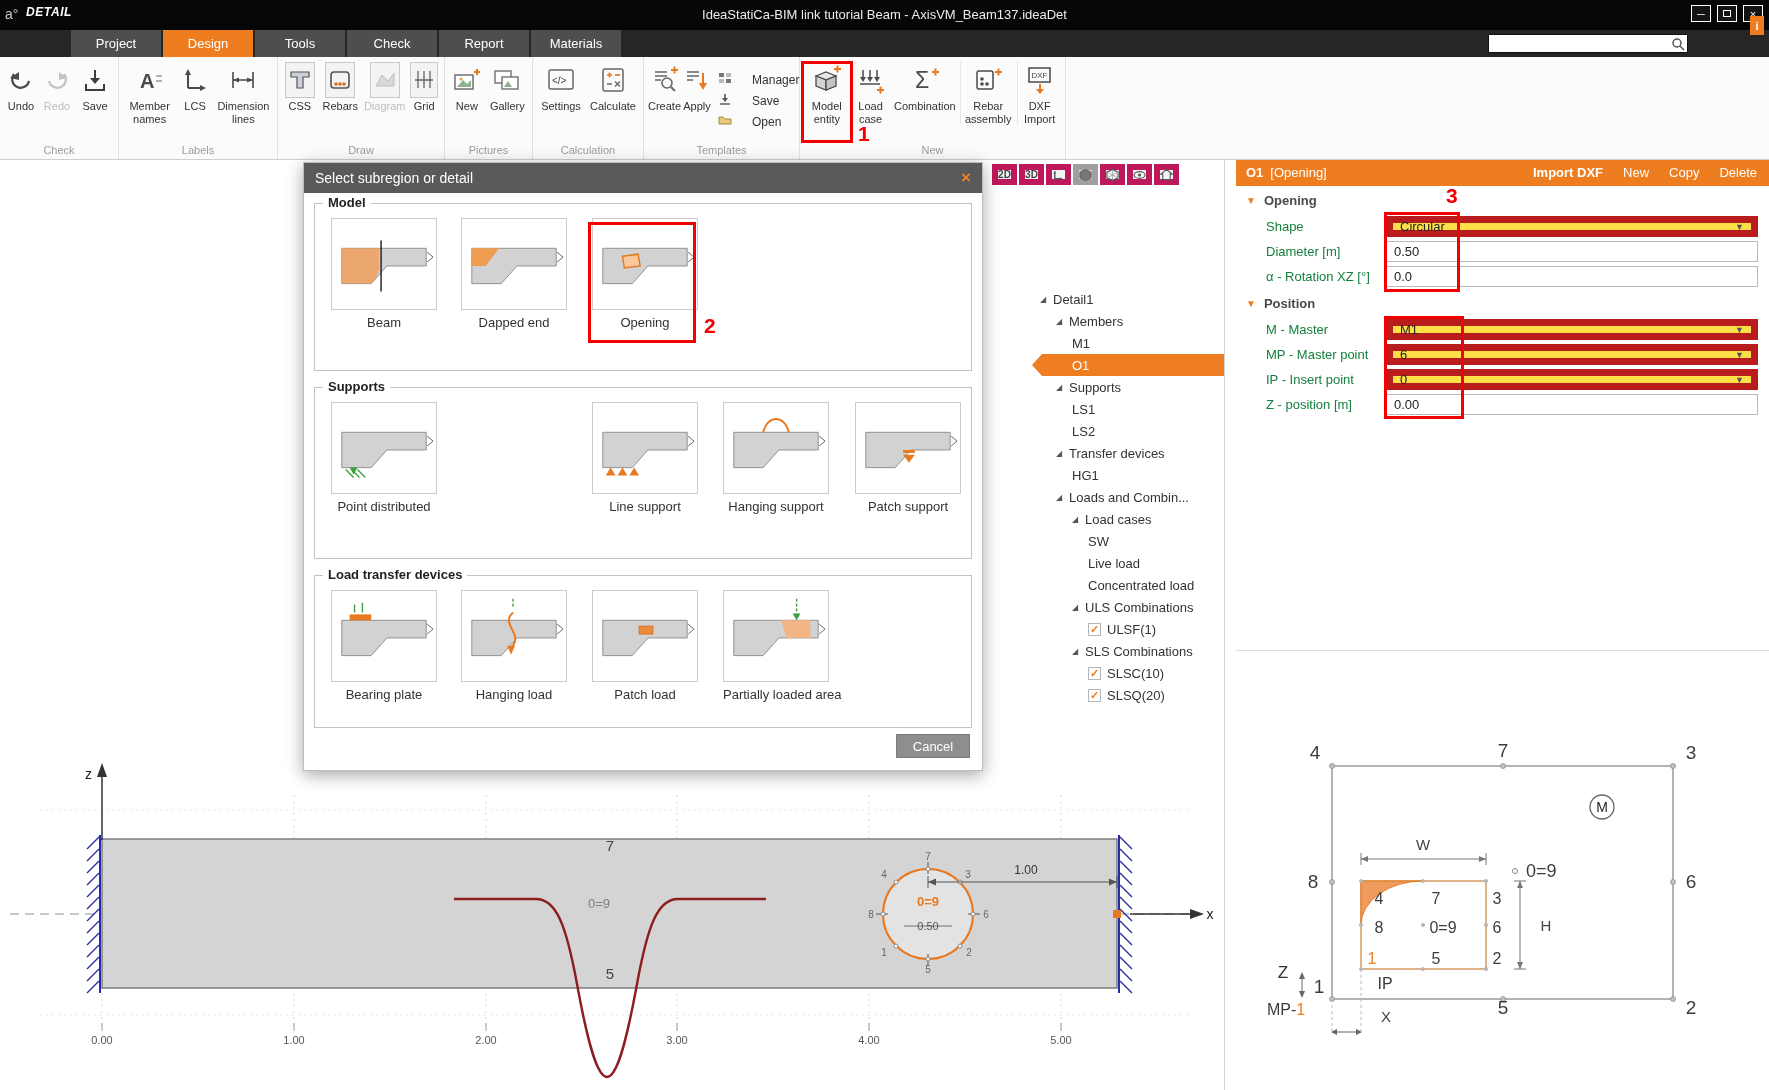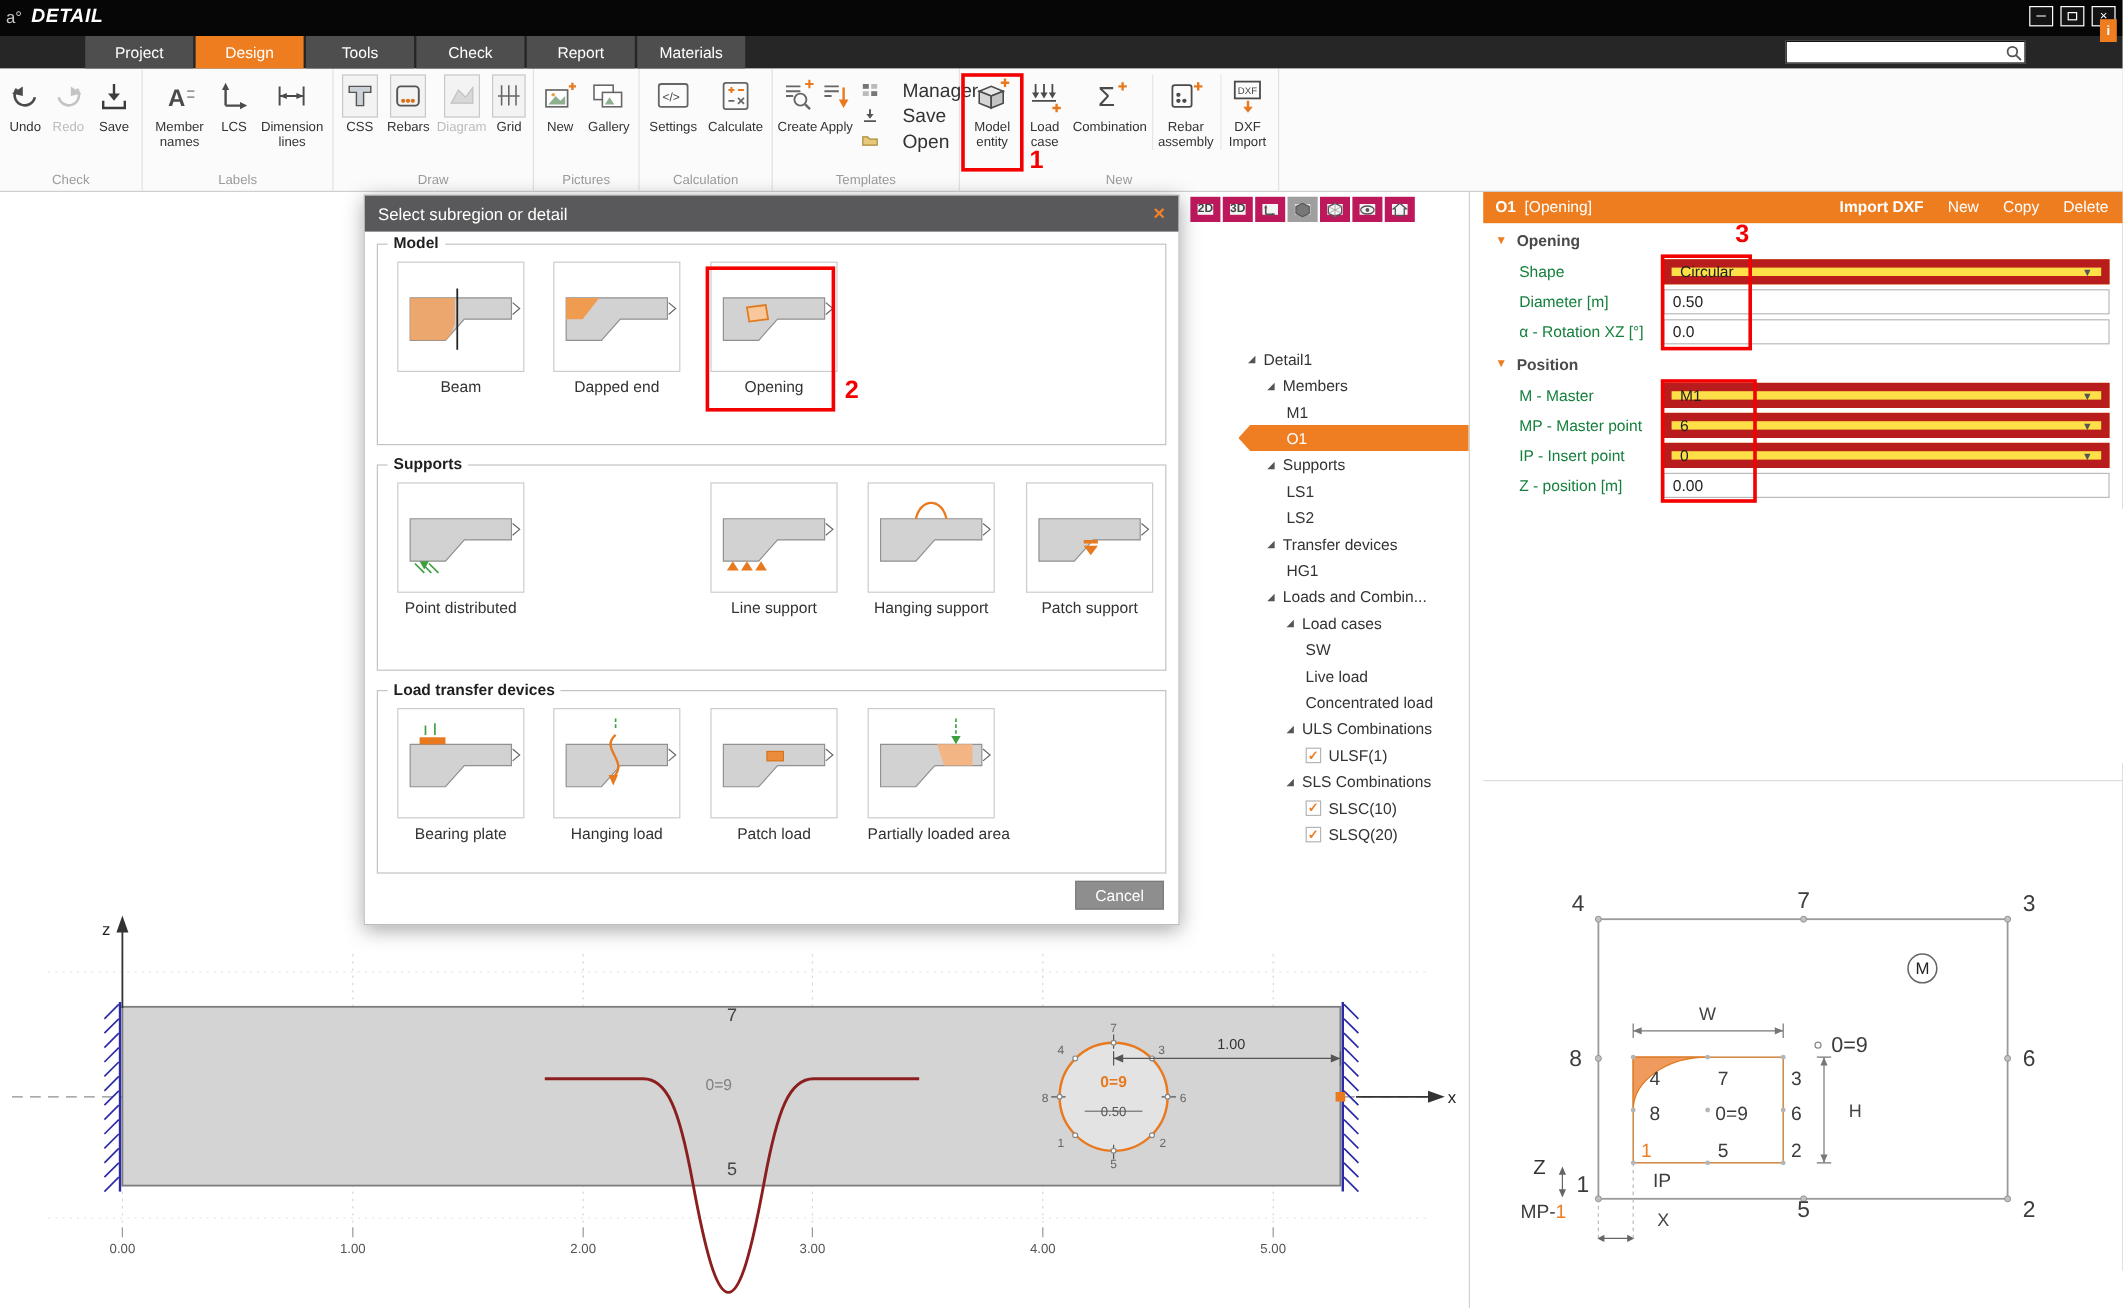--- a/index.html
+++ b/index.html
@@ -3,21 +3,21 @@
 <meta charset="utf-8">
 <style>
 *{margin:0;padding:0;box-sizing:border-box}
 body{font-family:"Liberation Sans",sans-serif;background:#999}
 .app{position:relative;width:1769px;height:1090px;background:#fff;overflow:hidden}
 svg text{font-family:"Liberation Sans",sans-serif}
 
 
 .titlebar{position:absolute;left:0;top:0;width:100%;height:30px;background:#060606;color:#fff;z-index:5}
 .logo-frag{position:absolute;left:5px;top:6px;font-size:14px;color:#c9c9c9}
-.brand{position:absolute;left:26px;top:5px;font-style:italic;font-weight:bold;font-size:16px;letter-spacing:.6px;color:#fff}
+.brand{position:absolute;left:26px;top:5px;font-style:italic;font-weight:bold;font-size:12px;letter-spacing:.6px;color:#fff}
 .wtitle{position:absolute;left:0;right:0;top:7px;text-align:center;font-size:13px;color:#ededed}
 .winbtns{position:absolute;right:6px;top:5px;display:flex;gap:6px}
 .winbtn{width:20px;height:17px;border:1px solid #fff;display:flex;align-items:center;justify-content:center;font-size:11px;color:#fff;background:#141414;cursor:pointer}
 .maxglyph{width:8px;height:7px;border:1px solid #fff;display:block}
 .infobtn{position:absolute;right:5px;top:16px;width:14px;height:19px;background:#ee7d20;color:#fff;font-weight:bold;font-size:11px;display:flex;align-items:center;justify-content:center;z-index:8;cursor:pointer}
 
 
 .tabrow{position:absolute;left:0;top:30px;width:100%;height:27px;background:#262626;z-index:4}
 .tabs{position:absolute;left:71px;top:0;height:27px;display:flex;gap:2px}
 .tab{min-width:90px;padding:0 16px;background:#4e4e4e;color:#fff;font-size:13px;display:flex;align-items:center;justify-content:center;cursor:pointer}
@@ -29,21 +29,21 @@
 
 .ribbon{position:absolute;left:0;top:57px;width:100%;height:103px;background:#fbfbfb;border-bottom:1px solid #cfcfcf;z-index:3}
 .rgroup{position:absolute;top:0;height:102px;border-right:1px solid #e2e2e2;padding:5px 3px 0;display:flex;align-items:flex-start}
 .glabel{position:absolute;bottom:3px;left:0;right:0;text-align:center;font-size:11px;color:#9b9b9b}
 .rbtn{display:flex;flex-direction:column;align-items:center;margin:0 1px;cursor:pointer}
 .ric{height:36px;display:flex;align-items:center;justify-content:center}
 .rlb{font-size:11px;color:#333;text-align:center;line-height:1.15;margin-top:2px}
 .rbtn.toggle .ric{border:1px solid #c9c9c9;background:#f3f3f3;padding:1px}
 .rbtn.disabled .rlb{color:#bdbdbd}
 .minicol{display:flex;flex-direction:column;margin-left:6px;margin-top:4px}
-.minirow{display:flex;align-items:center;gap:20px;font-size:16px;color:#333;height:21px;cursor:pointer}
+.minirow{display:flex;align-items:flex-end;gap:20px;font-size:12px;color:#333;height:21px;cursor:pointer}
 .sepl{border-left:1px solid #e6e6e6}
 
 
 .redbox{position:absolute;border:3px solid #f40000;z-index:30}
 .rednum{position:absolute;color:#f40000;font-size:21px;font-weight:600;z-index:30}
 
 
 .modal{position:absolute;left:303px;top:162px;width:680px;height:609px;background:#fff;border:1px solid #bdbdbd;box-shadow:0 4px 16px rgba(0,0,0,.35);z-index:10}
 .mhead{height:30px;background:#59595b;display:flex;align-items:center;color:#fff;font-size:14px;padding:0 11px}
 .mclose{margin-left:auto;color:#f08228;font-size:17px;font-weight:bold;cursor:pointer}
@@ -264,20 +264,21 @@
       <polygon points="92,302 92,308 86,305" fill="#666"></polygon>
         <polygon points="111,302 111,308 117,305" fill="#666"></polygon>
       <path d="M116 242 V308 M87 272 V308" stroke="#bbb" stroke-width="1" stroke-dasharray="3 3" fill="none"></path>
     </g>
     <text x="140" y="262" style="font-size:16px;fill:#3c3c3c;text-anchor:middle">IP</text>
   </svg>
 
   <div class="titlebar">
     <span class="logo-frag">a°</span>
     <span class="brand">DETAIL</span>
+    <div class="wtitle">IdeaStatiCa-BIM link tutorial Beam - AxisVM_Beam137.ideaDet</div>
     <div class="winbtns">
       <div class="winbtn">
           <span>─</span>
         </div>
       <div class="winbtn">
           <span class="maxglyph"></span>
         </div>
       <div class="winbtn">
           <span>×</span>
         </div>

